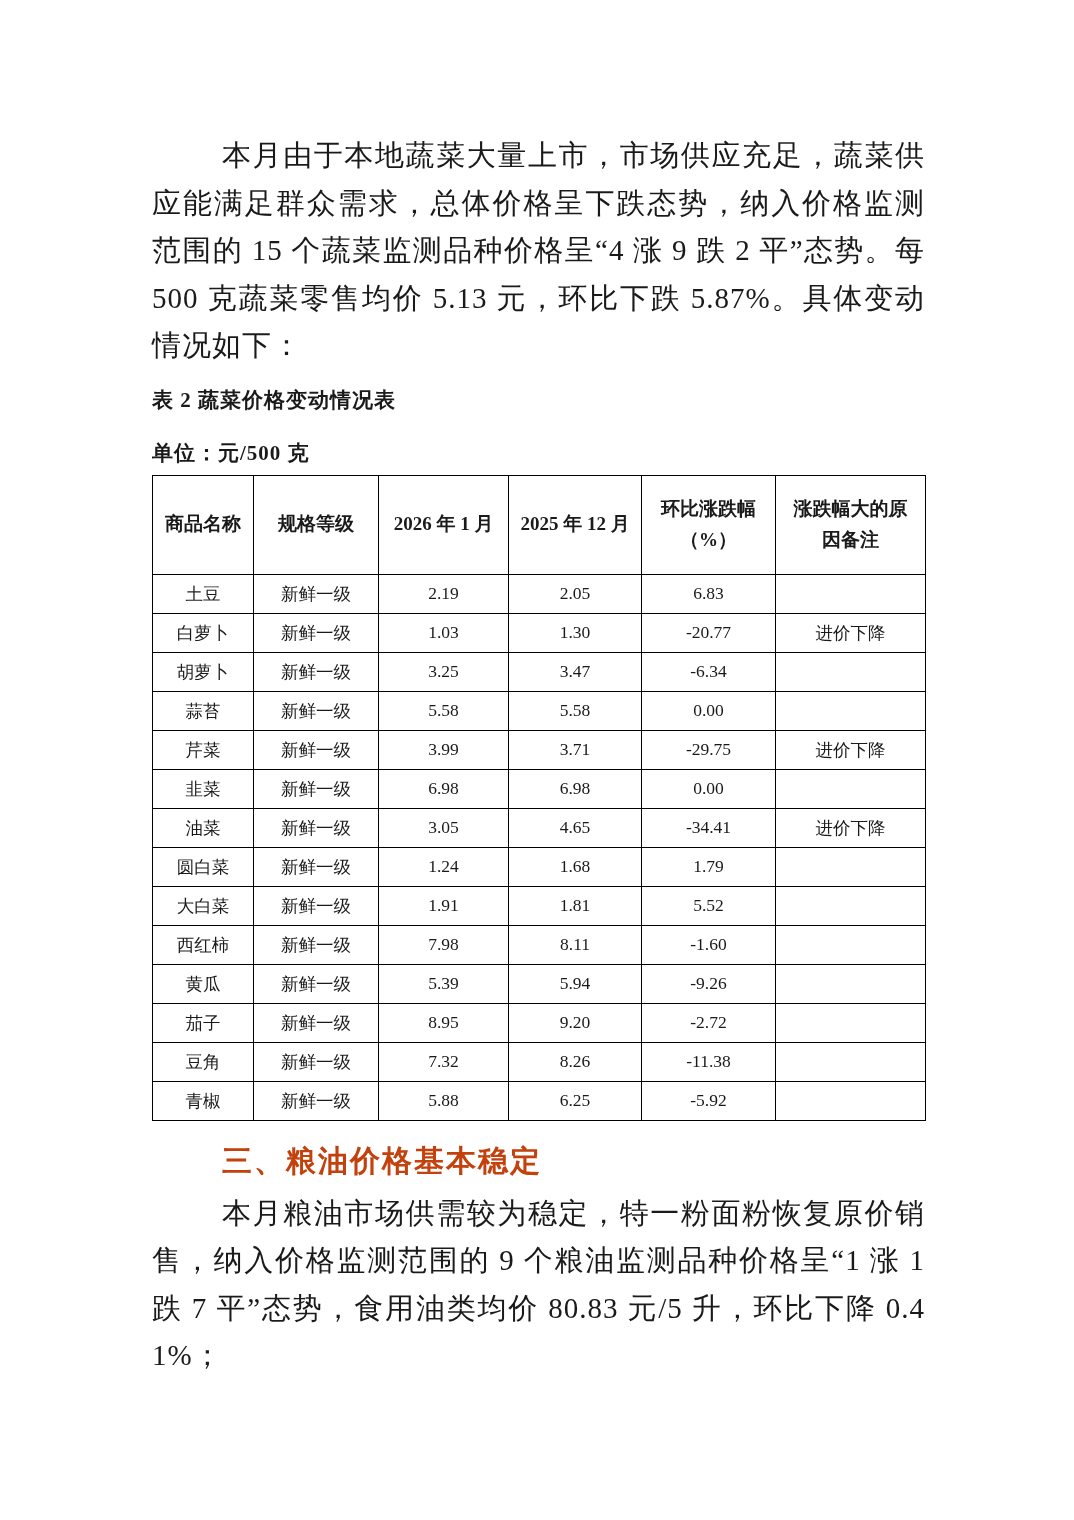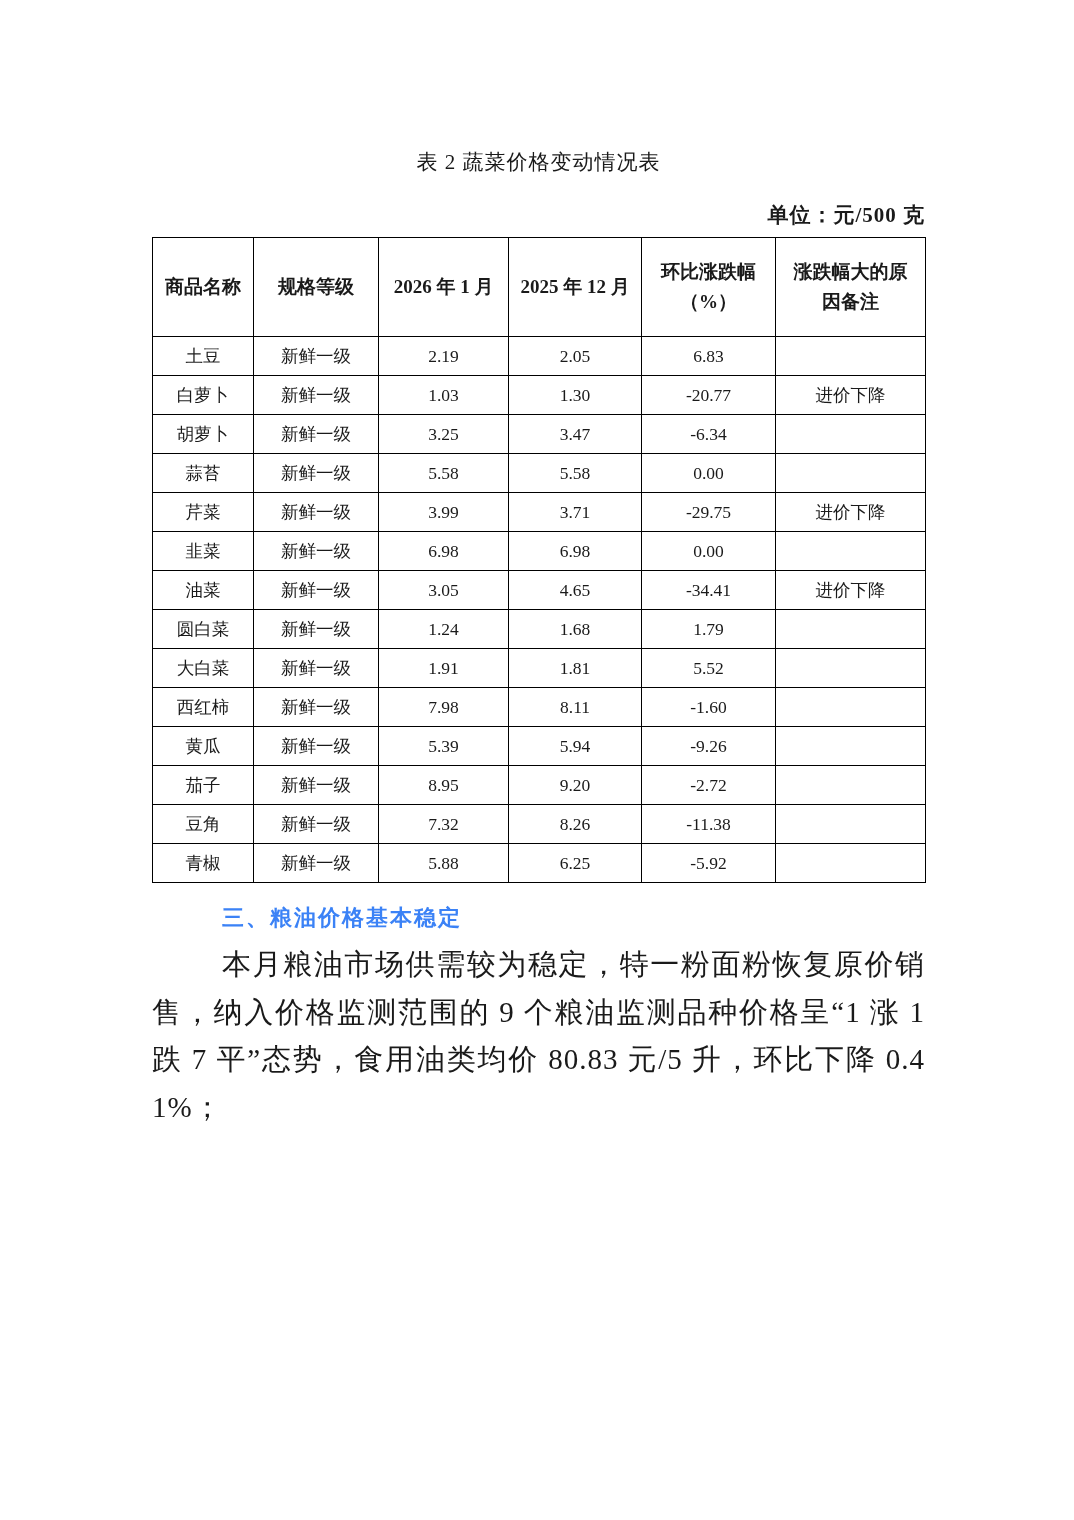--- a/index.html
+++ b/index.html
@@ -23,29 +23,27 @@
     line-height: 47.5px;
     letter-spacing: 1px;
     text-align: justify;
     text-justify: inter-ideograph;
     text-indent: 70px;
     word-break: break-all;
   }
   .table-title {
     margin: 16px 0 0 0;
     font-size: 21px;
-    font-weight: normal;
-    text-align: center;
+    font-weight: bold;
     letter-spacing: 1px;
   }
   .unit-line {
     margin: 25px 0 8px 0;
     font-size: 21px;
     font-weight: bold;
-    text-align: right;
     letter-spacing: 1px;
   }
   table.price-table {
     border-collapse: collapse;
     table-layout: fixed;
     width: 773px;
   }
   table.price-table th,
   table.price-table td {
     border: 1.5px solid #000000;
@@ -64,32 +62,33 @@
   table.price-table td {
     height: 38px;
     padding: 0 4px;
     font-size: 17.5px;
     font-weight: normal;
   }
   .section-heading {
     margin: 20px 0 0 0;
     padding-left: 70px;
     font-family: Liberation Serif, serif;
-    font-size: 22px;
+    font-size: 30px;
     font-weight: bold;
     letter-spacing: 2px;
-    color: #3b82f6;
+    color: #c2410c;
   }
   .para2 { margin-top: 8px; }
 </style>
 </head>
 <body>
 
 <div class="page">
 
+  <p class="para">本月由于本地蔬菜大量上市，市场供应充足，蔬菜供应能满足群众需求，总体价格呈下跌态势，纳入价格监测范围的 15 个蔬菜监测品种价格呈“4 涨 9 跌 2 平”态势。每 500 克蔬菜零售均价 5.13 元，环比下跌 5.87%。具体变动情况如下：</p>
 
   <p class="table-title">表 2 蔬菜价格变动情况表</p>
 
   <p class="unit-line">单位：元/500 克</p>
 
   <table class="price-table">
     <colgroup>
         <col style="width: 101px;">
         <col style="width: 125px;">
         <col style="width: 130px;">

